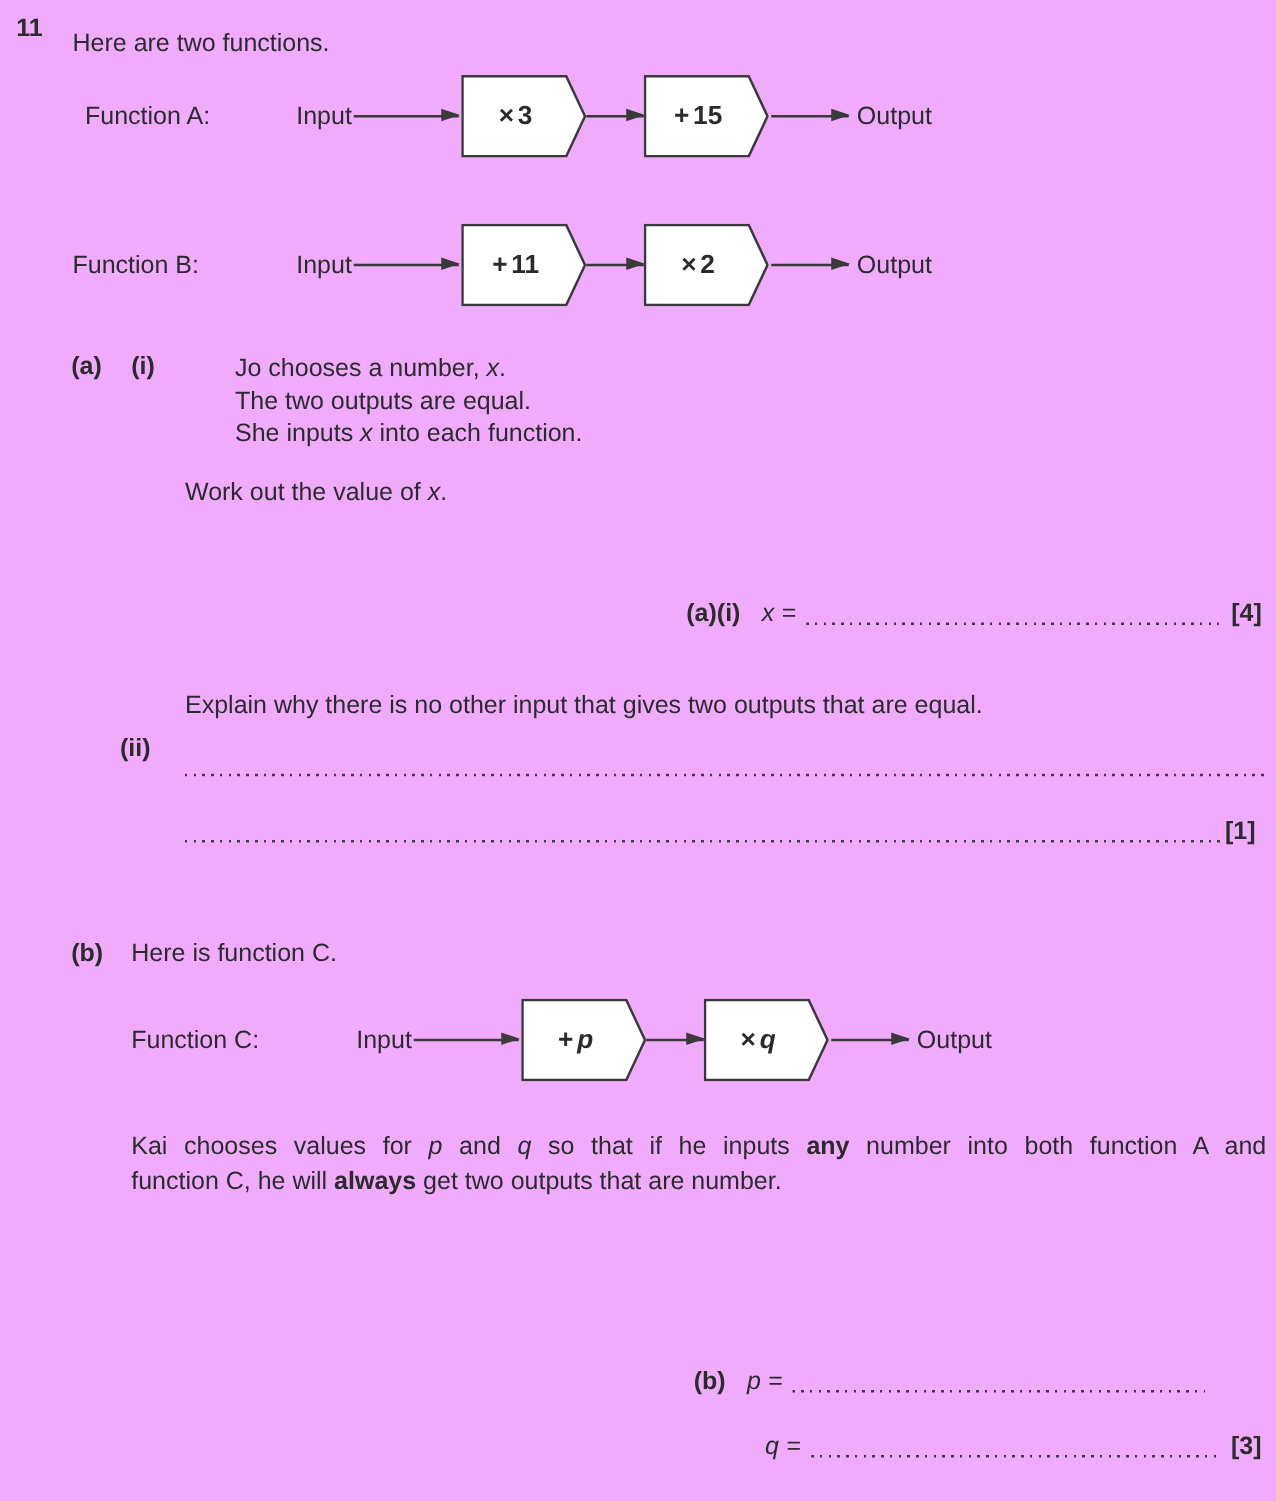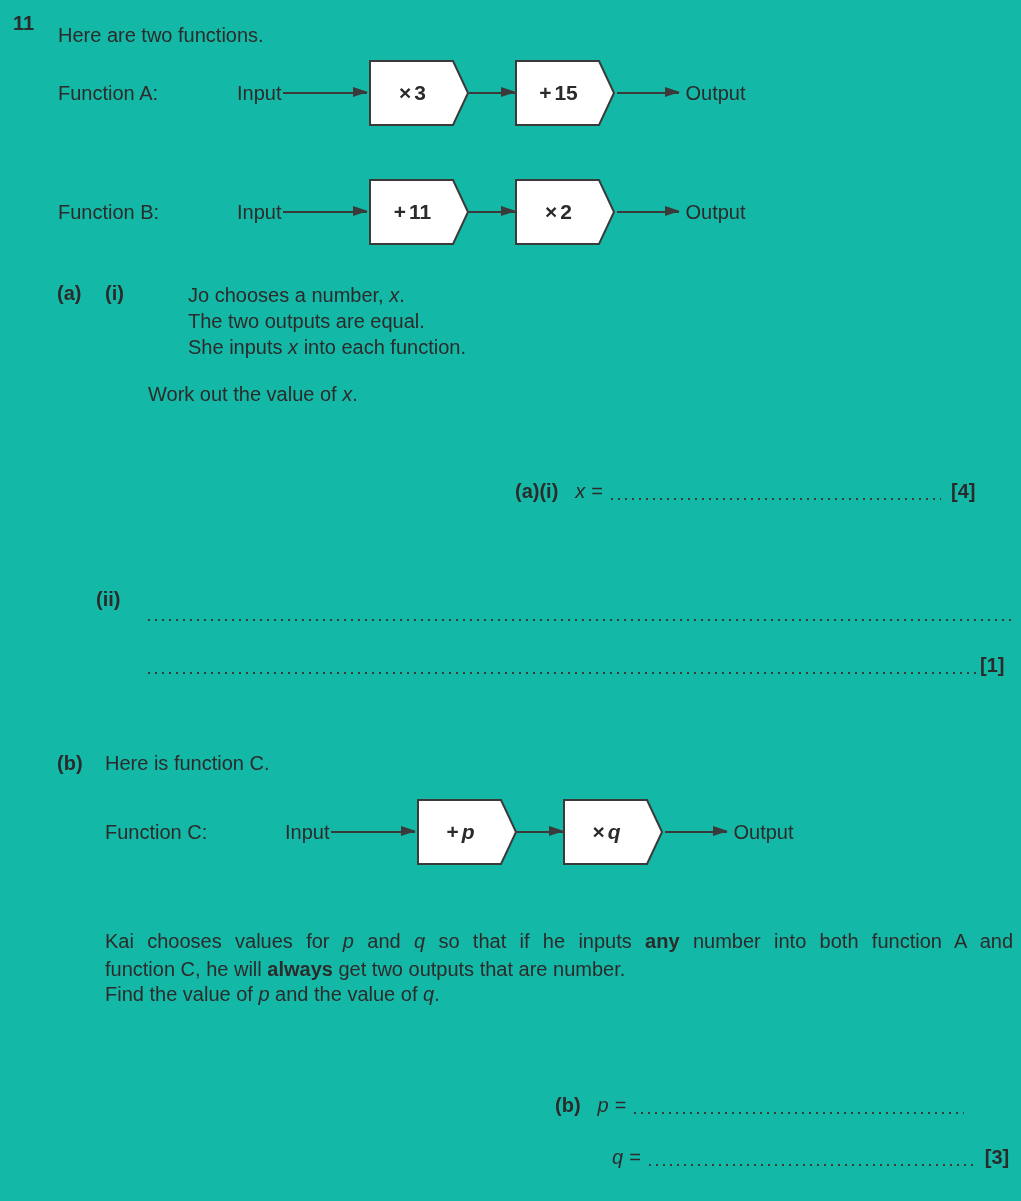--- a/index.html
+++ b/index.html
@@ -6,21 +6,21 @@
   html, body { background: #ffffff; }
   body {
     font-family: "Liberation Sans", "DejaVu Sans", sans-serif;
     color: #2b2b2b;
     font-size: 20px;
   }
   .page {
     position: relative;
     width: 1021px;
     height: 1201px;
-    background: #14b8a6;
+    background: #f0abfc;
     overflow: hidden;
   }
   .abs { position: absolute; }
   .bold { font-weight: 700; }
   .it { font-style: italic; }
 
   
   .machine-row {
     position: absolute;
     height: 66px;
@@ -74,36 +74,36 @@
   }
   .ans-row {
     position: absolute;
     display: flex;
     align-items: flex-end;
     height: 24px;
   }
   .ans-row .leader { margin-bottom: 3px; }
 
   .para { line-height: 26px; margin-left: 40px; }
-  .kai { line-height: 28px; width: 908px; margin-top: 24px; }
+  .kai { line-height: 28px; width: 908px; }
   .kai .justify-line {
     display: block;
     text-align: justify;
     text-align-last: justify;
   }
 </style>
 </head>
 <body>
 
 <div class="page">
 
   <div class="abs bold" style="left:13px; top:12px;">11</div>
   <div class="abs" style="left:58px; top:24px;">Here are two functions.</div>
 
-  <div class="abs" style="left:58px; top:82px;">Function A:</div>
+  <div class="abs" style="left:68px; top:82px;">Function A:</div>
   <div class="machine-row" style="left:237px; top:60px;">
     <span class="io-text">Input</span>
     <span class="arrow arrow-in"></span>
     <span class="fbox">
       <svg width="100" height="66" viewBox="0 0 100 66">
           <polygon points="1,1 84,1 99,33 84,65 1,65"></polygon>
         </svg>
       <span class="fbox-label">
           <span class="op">×</span>
           <span>3</span>
@@ -152,29 +152,30 @@
 
   <div class="abs bold" style="left:57px; top:282px;">(a)</div>
   <div class="abs bold" style="left:105px; top:282px;">(i)</div>
   <div class="abs para" style="left:148px; top:282px;">
     <div><span>Jo chooses a number, </span><span class="it">x</span><span>.</span></div>
     <div>The two outputs are equal.</div>
     <div><span>She inputs </span><span class="it">x</span><span> into each function.</span></div>
   </div>
   <div class="abs" style="left:148px; top:383px;"><span>Work out the value of </span><span class="it">x</span><span>.</span></div>
 
-  <div class="ans-row" style="left:515px; top:479px;">
+  <div class="ans-row" style="left:549px; top:479px;">
     <span class="bold">(a)(i)</span>
     <span class="it" style="margin-left:17px;">x</span>
     <span style="margin-left:6px;">=</span>
     <span class="leader" style="width:330px; margin-left:8px;"></span>
     <span class="bold" style="margin-left:10px;">[4]</span>
   </div>
 
   <div class="abs bold" style="left:96px; top:553px;margin-top:35px;">(ii)</div>
+  <div class="abs" style="left:148px; top:553px;">Explain why there is no other input that gives two outputs that are equal.</div>
   <div class="abs leader" style="left:148px; top:618px; width:864px;"></div>
   <div class="ans-row" style="left:148px; top:653px; width:862px;">
     <span class="leader" style="width:828px;"></span>
     <span class="bold" style="margin-left:4px;">[1]</span>
   </div>
 
   <div class="abs bold" style="left:57px; top:752px;">(b)</div>
   <div class="abs" style="left:105px; top:752px;">Here is function C.</div>
 
   <div class="abs" style="left:105px; top:821px;">Function C:</div>
@@ -202,21 +203,20 @@
     </span>
     <span class="arrow arrow-out"></span>
     <span class="io-text">Output</span>
   </div>
 
   <div class="abs kai" style="left:105px; top:903px;">
     <span class="justify-line"><span>Kai chooses values for </span><span class="it">p</span><span> and </span><span class="it">q</span><span> so that if he inputs </span><span class="bold">any</span><span> number into both function A and</span></span>
     <span style="display:block;"><span>function C, he will </span><span class="bold">always</span><span> get two outputs that are number.</span></span>
   </div>
 
-  <div class="abs" style="left:105px; top:983px;"><span>Find the value of </span><span class="it">p</span><span> and the value of </span><span class="it">q</span><span>.</span></div>
 
   <div class="ans-row" style="left:555px; top:1093px;">
     <span class="bold">(b)</span>
     <span class="it" style="margin-left:17px;">p</span>
     <span style="margin-left:6px;">=</span>
     <span class="leader" style="width:330px; margin-left:8px;"></span>
   </div>
   <div class="ans-row" style="left:612px; top:1145px;">
     <span class="it">q</span>
     <span style="margin-left:6px;">=</span>

